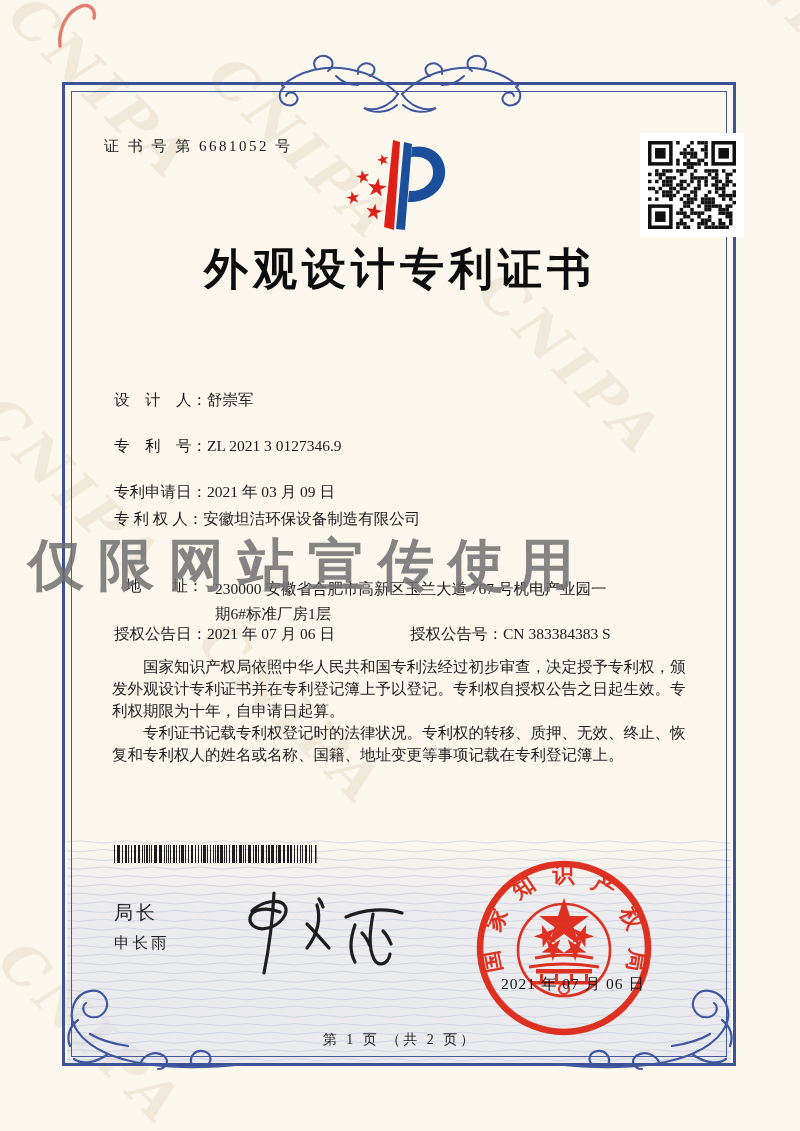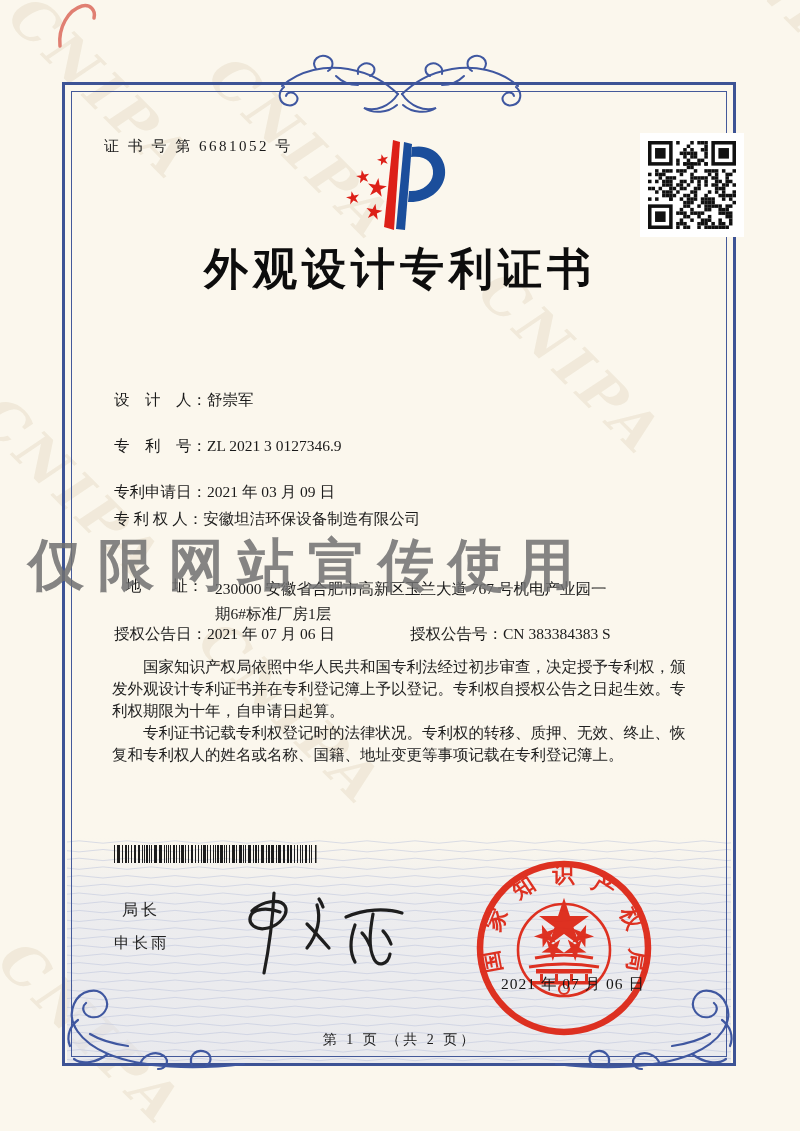--- a/index.html
+++ b/index.html
@@ -41,21 +41,21 @@
   .frow-addr .lbl { flex:0 0 101px;text-align:center; }
   .frow-addr .val { width:402px; line-height:25px; }
   .frow-grant-date { top:624px; } .frow-grant-no { top:624px; left:410px; }
   
   .body-text { position:absolute; left:112px; top:656px; width:582px; z-index:5;
     font-size:15.5px; line-height:22px; color:#222; }
   .body-text p { text-indent:2em; }
   
   .barcode { position:absolute; left:114px; top:845px; z-index:5; }
   
-  .sig-title { position:absolute; left:122px; top:900px; font-size:16px; z-index:5;
+  .sig-title { position:absolute; left:114px; top:900px; font-size:19px; z-index:5;
     font-family:Liberation Mono, monospace; letter-spacing:3px; color:#222; }
   .sig-name { position:absolute; left:114px; top:933px; font-size:15.5px; z-index:5;
     font-family:"Liberation Sans","DejaVu Sans",sans-serif; letter-spacing:3px; color:#222; }
   .sig-hand { position:absolute; left:222px; top:885px; z-index:5; }
   
   .seal { position:absolute; left:468px; top:852px; z-index:6; opacity:0.93; }
   .seal-date { position:absolute; left:501px; top:974px; font-size:15.5px; letter-spacing:1px;
     color:#151515; z-index:7; white-space:nowrap; }
   
   .page-num { position:absolute; left:64px; top:1031px; width:672px; text-align:center;

